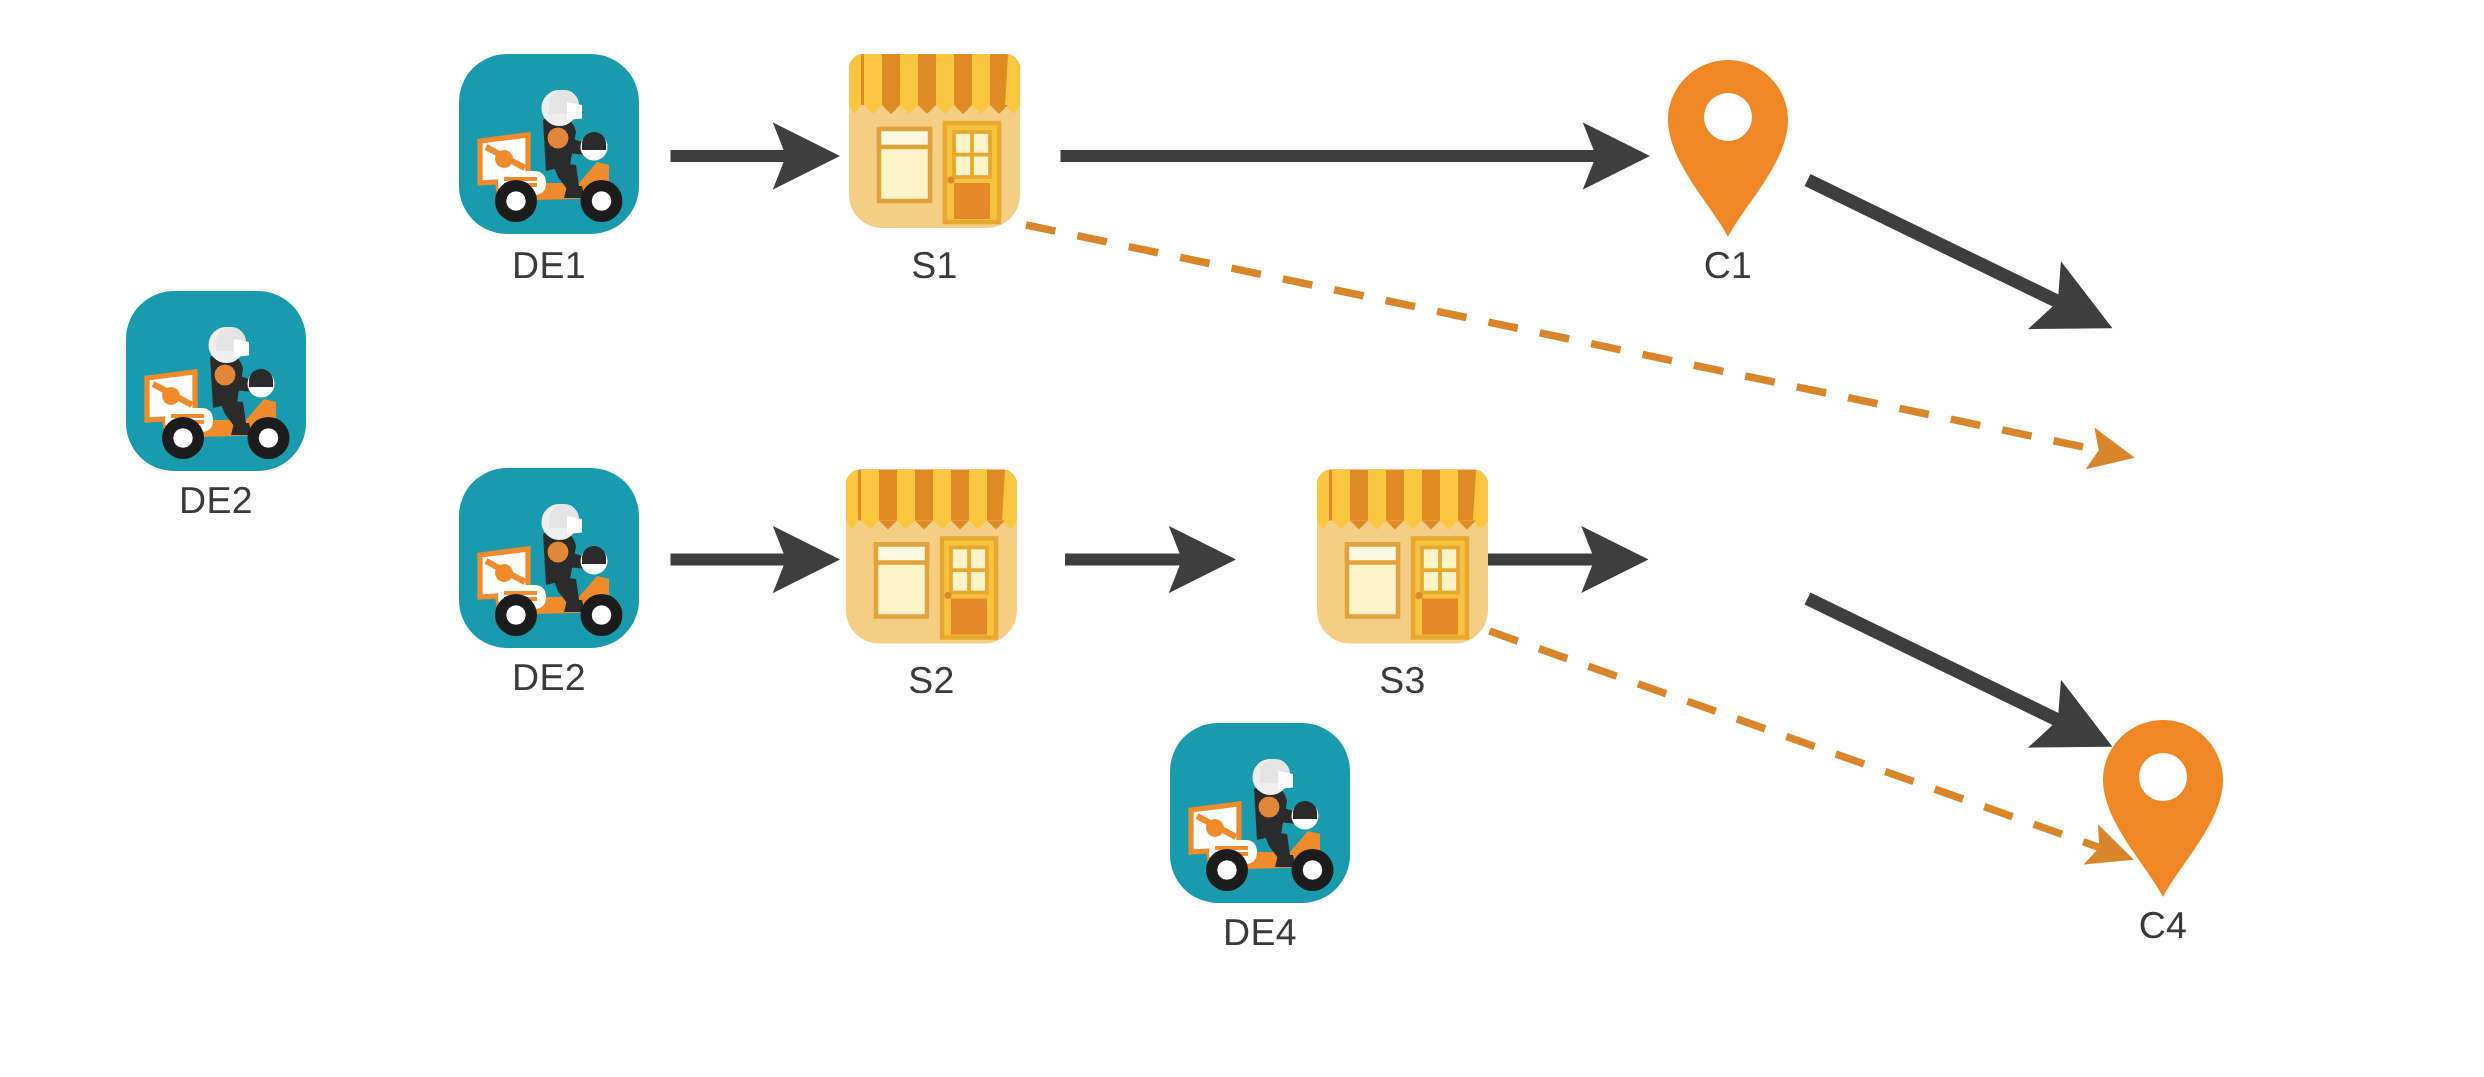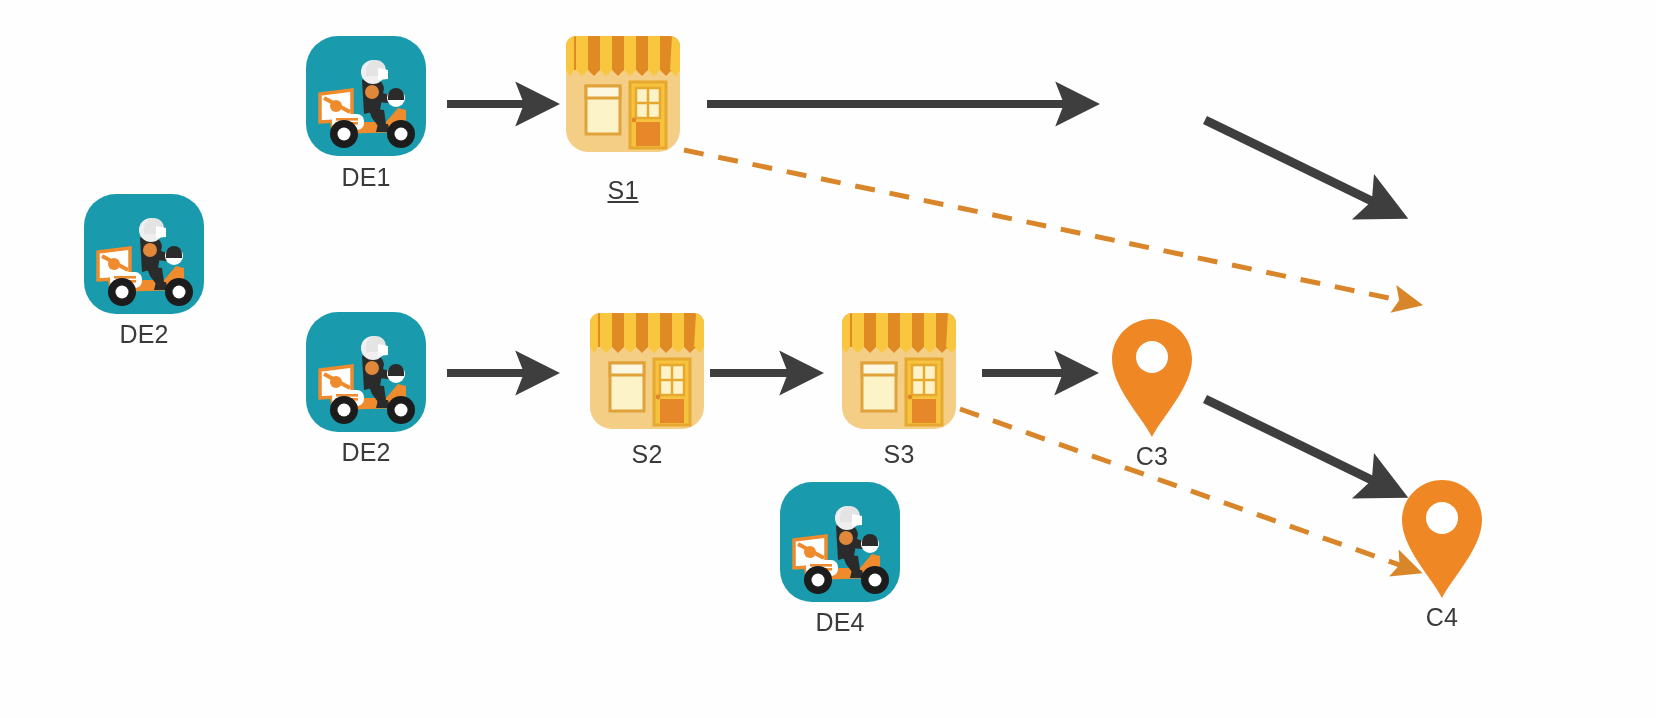--- a/index.html
+++ b/index.html
@@ -156,23 +156,32 @@
         <rect x="24" y="52" width="34" height="12" fill="#FBF7E0" stroke="#E0A23A" stroke-width="3"></rect>
 
         <rect x="68" y="48" width="36" height="66" fill="#F6C33F" stroke="#E6A82E" stroke-width="3"></rect>
         <rect x="74" y="54" width="24" height="30" fill="#FDF3C8" stroke="#E6A82E" stroke-width="2.5"></rect>
         <line x1="86" y1="54" x2="86" y2="84" stroke="#E6A82E" stroke-width="2.5"></line>
         <line x1="74" y1="69" x2="98" y2="69" stroke="#E6A82E" stroke-width="2.5"></line>
         <rect x="74" y="88" width="24" height="24" fill="#E6872A"></rect>
         <circle cx="72" cy="86" r="2.4" fill="#E0872B"></circle>
       </svg>
     </div>
-    <div class="node-label" style="top:142px;text-decoration:underline;">S1</div>
-  </div>
-
+    <div class="node-label" style="top:129px;">S1</div>
+  </div>
+
+  <div class="node" style="left:1110px; top:38px;">
+    <div class="pin">
+      <svg viewBox="0 0 84 122" width="84" height="122">
+        <path d="M42 2 C20 2 2 20 2 42 C2 70 32 100 42 120 C52 100 82 70 82 42 C82 20 64 2 42 2 Z" fill="#EE8724"></path>
+        <circle cx="42" cy="40" r="16" fill="#FFFFFF"></circle>
+      </svg>
+    </div>
+    <div class="node-label" style="top:125px;">C1</div>
+  </div>
 
 
   <div class="node" style="left:84px; top:194px;">
     <div class="courier">
       <svg viewBox="0 0 120 120" width="120" height="120">
         <rect x="0" y="0" width="120" height="120" rx="32" ry="32" fill="#1A9BAD"></rect>
         <path d="M14 58 L46 54 L46 84 L14 86 Z" fill="#FFFFFF" stroke="#EF8B2C" stroke-width="3.5"></path>
         <path d="M18 62 L44 76" stroke="#EF8B2C" stroke-width="4"></path>
         <circle cx="30" cy="70" r="6" fill="#EF8B2C"></circle>
         <path d="M24 86 L80 86 L92 72 L100 74 L100 96 L26 98 Z" fill="#EF8B2C"></path>
@@ -221,21 +230,21 @@
         <path d="M82 60 a8 8 0 0 1 16 0 l0 4 l-16 0 Z" fill="#2B2B2B"></path>
         <circle cx="38" cy="98" r="14" fill="#1C1C1C"></circle>
         <circle cx="38" cy="98" r="6.5" fill="#FFFFFF"></circle>
         <circle cx="95" cy="98" r="14" fill="#1C1C1C"></circle>
         <circle cx="95" cy="98" r="6.5" fill="#FFFFFF"></circle>
       </svg>
     </div>
     <div class="node-label" style="top:126px;">DE2</div>
   </div>
 
-  <div class="node" style="left:586px; top:311px;">
+  <div class="node" style="left:560px; top:311px;">
     <div class="shop">
       <svg viewBox="0 0 122 122" width="122" height="122">
         <path d="M4 24 L118 24 L118 96 a22 22 0 0 1 -22 22 L26 118 a22 22 0 0 1 -22 -22 Z" fill="#F5CE86"></path>
         <path d="M4 12 a10 10 0 0 1 10 -10 L108 2 a10 10 0 0 1 10 10 L118 36 L4 36 Z" fill="#E08A23"></path>
         <g>
           <path d="M14 2 L26 2 L26 36 L20 42 L14 36 Z" fill="#F8C63F"></path>
           <path d="M38 2 L50 2 L50 36 L44 42 L38 36 Z" fill="#F8C63F"></path>
           <path d="M62 2 L74 2 L74 36 L68 42 L62 36 Z" fill="#F8C63F"></path>
           <path d="M86 2 L98 2 L98 36 L92 42 L86 36 Z" fill="#F8C63F"></path>
           <path d="M4 12 a10 10 0 0 1 8 -9.8 L12 36 L8 42 L4 36 Z" fill="#F8C63F"></path>
@@ -251,21 +260,21 @@
         <rect x="74" y="54" width="24" height="30" fill="#FDF3C8" stroke="#E6A82E" stroke-width="2.5"></rect>
         <line x1="86" y1="54" x2="86" y2="84" stroke="#E6A82E" stroke-width="2.5"></line>
         <line x1="74" y1="69" x2="98" y2="69" stroke="#E6A82E" stroke-width="2.5"></line>
         <rect x="74" y="88" width="24" height="24" fill="#E6872A"></rect>
         <circle cx="72" cy="86" r="2.4" fill="#E0872B"></circle>
       </svg>
     </div>
     <div class="node-label" style="top:129px;">S2</div>
   </div>
 
-  <div class="node" style="left:838px; top:311px;">
+  <div class="node" style="left:874px; top:311px;">
     <div class="shop">
       <svg viewBox="0 0 122 122" width="122" height="122">
         <path d="M4 24 L118 24 L118 96 a22 22 0 0 1 -22 22 L26 118 a22 22 0 0 1 -22 -22 Z" fill="#F5CE86"></path>
         <path d="M4 12 a10 10 0 0 1 10 -10 L108 2 a10 10 0 0 1 10 10 L118 36 L4 36 Z" fill="#E08A23"></path>
         <g>
           <path d="M14 2 L26 2 L26 36 L20 42 L14 36 Z" fill="#F8C63F"></path>
           <path d="M38 2 L50 2 L50 36 L44 42 L38 36 Z" fill="#F8C63F"></path>
           <path d="M62 2 L74 2 L74 36 L68 42 L62 36 Z" fill="#F8C63F"></path>
           <path d="M86 2 L98 2 L98 36 L92 42 L86 36 Z" fill="#F8C63F"></path>
           <path d="M4 12 a10 10 0 0 1 8 -9.8 L12 36 L8 42 L4 36 Z" fill="#F8C63F"></path>
@@ -281,29 +290,20 @@
         <rect x="74" y="54" width="24" height="30" fill="#FDF3C8" stroke="#E6A82E" stroke-width="2.5"></rect>
         <line x1="86" y1="54" x2="86" y2="84" stroke="#E6A82E" stroke-width="2.5"></line>
         <line x1="74" y1="69" x2="98" y2="69" stroke="#E6A82E" stroke-width="2.5"></line>
         <rect x="74" y="88" width="24" height="24" fill="#E6872A"></rect>
         <circle cx="72" cy="86" r="2.4" fill="#E0872B"></circle>
       </svg>
     </div>
     <div class="node-label" style="top:129px;">S3</div>
   </div>
 
-  <div class="node" style="left:1110px; top:317px;">
-    <div class="pin">
-      <svg viewBox="0 0 84 122" width="84" height="122">
-        <path d="M42 2 C20 2 2 20 2 42 C2 70 32 100 42 120 C52 100 82 70 82 42 C82 20 64 2 42 2 Z" fill="#EE8724"></path>
-        <circle cx="42" cy="40" r="16" fill="#FFFFFF"></circle>
-      </svg>
-    </div>
-    <div class="node-label" style="top:125px;">C3</div>
-  </div>
 
   <div class="node" style="left:1400px; top:478px;">
     <div class="pin">
       <svg viewBox="0 0 84 122" width="84" height="122">
         <path d="M42 2 C20 2 2 20 2 42 C2 70 32 100 42 120 C52 100 82 70 82 42 C82 20 64 2 42 2 Z" fill="#EE8724"></path>
         <circle cx="42" cy="40" r="16" fill="#FFFFFF"></circle>
       </svg>
     </div>
     <div class="node-label" style="top:125px;text-align:center;">C4</div>
   </div>

